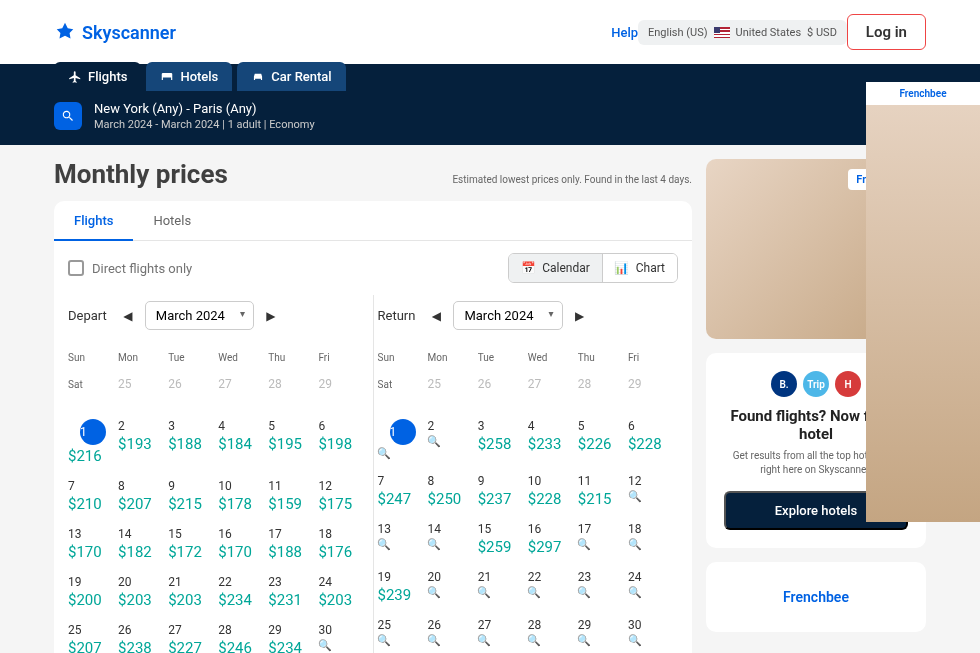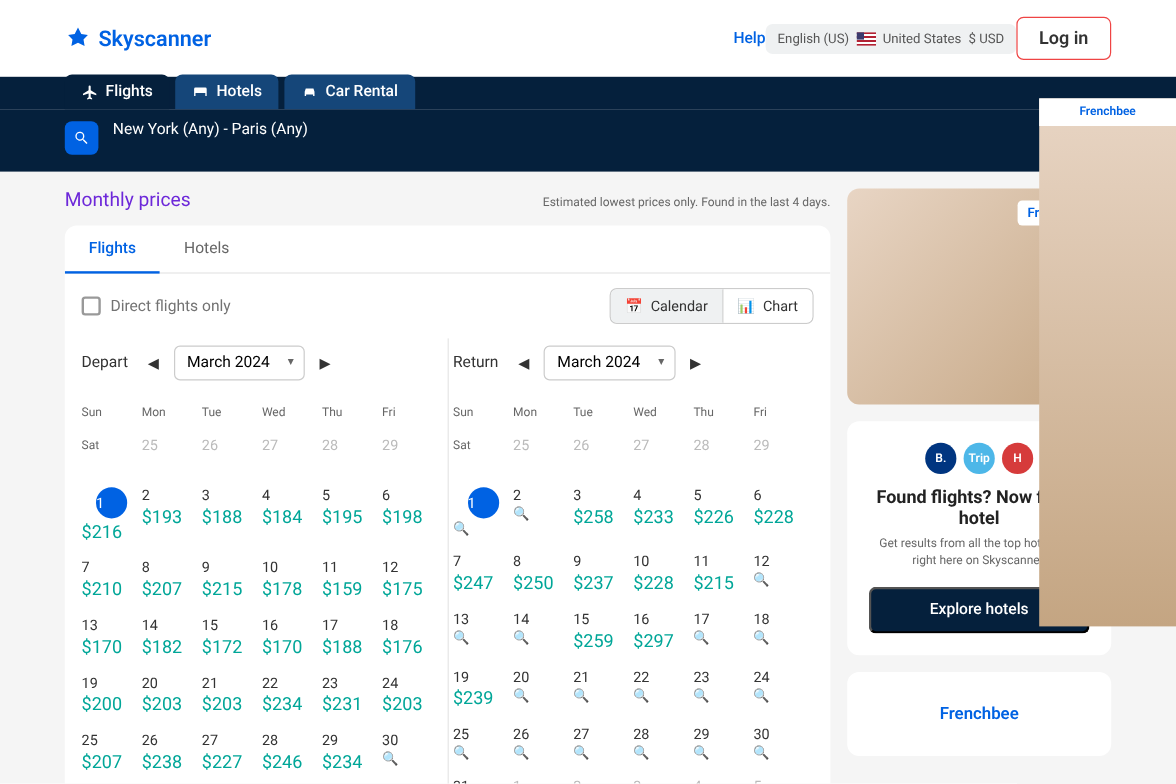--- a/index.html
+++ b/index.html
@@ -10,29 +10,29 @@
 .top-right{display:flex;align-items:center;gap:0}
 .help{color:#0062e3;font-size:13px;font-weight:500}
 .locale{background:#eff1f2;border-radius:6px;padding:6px 10px;display:flex;align-items:center;gap:6px;font-size:11px;color:#555}
 .flag{width:16px;height:11px;background:linear-gradient(#b22234 0 15%,#fff 15% 30%,#b22234 30% 45%,#fff 45% 60%,#b22234 60% 75%,#fff 75% 90%,#b22234 90%);position:relative}
 .flag::before{content:"";position:absolute;top:0;left:0;width:40%;height:55%;background:#3c3b6e}
 .login{background:#fff;border:1px solid #ef4444;border-radius:6px;padding:8px 18px;font-size:15px;font-weight:600;color:#333}
 .navbar{background:#05203c;height:27px;display:flex;align-items:flex-end;padding:0 54px;gap:5px}
 .tab{background:#154679;color:#fff;border-radius:6px 6px 0 0;padding:7px 14px;display:flex;align-items:center;gap:6px;font-size:13px;font-weight:500}
 .tab.active{background:#05203c}
 .tab svg{width:14px;height:14px;fill:#fff}
-.searchbar{background:#05203c;padding:10px 54px 14px;display:flex;gap:12px}
+.searchbar{background:#05203c;padding:10px 54px 14px;display:flex;align-items:center;gap:12px}
 .search-btn{background:#0062e3;width:28px;height:28px;border-radius:6px;display:flex;align-items:center;justify-content:center}
 .search-btn svg{width:14px;height:14px;fill:#fff}
 .search-info{color:#fff;font-size:13px}
 .search-sub{color:#ccc;font-size:11px;margin-top:2px}
 .main{display:flex;padding:14px 54px;gap:14px}
 .left{flex:1}
 .monthly-head{display:flex;justify-content:space-between;align-items:baseline;margin-bottom:12px}
-.monthly-title{font-size:16px;font-weight:400;color:#6d28d9}
+.monthly-title{font-size:26px;font-weight:700;color:#404040}
 .monthly-sub{font-size:10px;color:#666}
 .card{background:#fff;border-radius:10px;overflow:hidden}
 .subtabs{display:flex;border-bottom:1px solid #e5e5e5}
 .subtab{padding:12px 20px;font-size:13px;color:#666;position:relative;cursor:pointer}
 .subtab.active{color:#0062e3;font-weight:500}
 .subtab.active::after{content:"";position:absolute;bottom:-1px;left:0;right:0;height:2px;background:#0062e3}
 .controls{display:flex;justify-content:space-between;align-items:center;padding:12px 14px}
 .checkbox{display:flex;align-items:center;gap:8px;font-size:13px;color:#737373}
 .checkbox-box{width:16px;height:16px;border:2px solid #999;border-radius:3px}
 .view-toggle{display:flex;border:1px solid #ccc;border-radius:6px;overflow:hidden}
@@ -111,20 +111,21 @@
 </div>
 
 <div class="searchbar">
 <div class="search-btn">
       <svg viewBox="0 0 24 24">
         <path d="M15.5 14h-.79l-.28-.27a6.5 6.5 0 10-.7.7l.27.28v.79l5 4.99L20.49 19l-4.99-5zm-6 0A4.5 4.5 0 1114 9.5 4.5 4.5 0 019.5 14z"></path>
       </svg>
     </div>
 <div>
 <div class="search-info">New York (Any) - Paris (Any)</div>
+<div class="search-sub"><span>March 2024 - March 2024</span> | <span>1 adult</span> | <span>Economy</span></div>
 </div>
 </div>
 
 <div class="main">
 <div class="left">
 <div class="monthly-head">
 <div class="monthly-title">Monthly prices</div>
 <div class="monthly-sub">Estimated lowest prices only. Found in the last 4 days.</div>
 </div>
 <div class="card">

